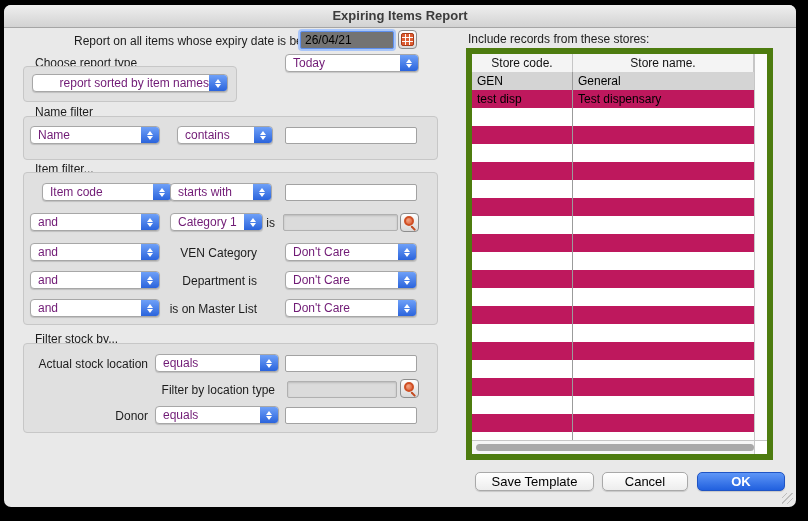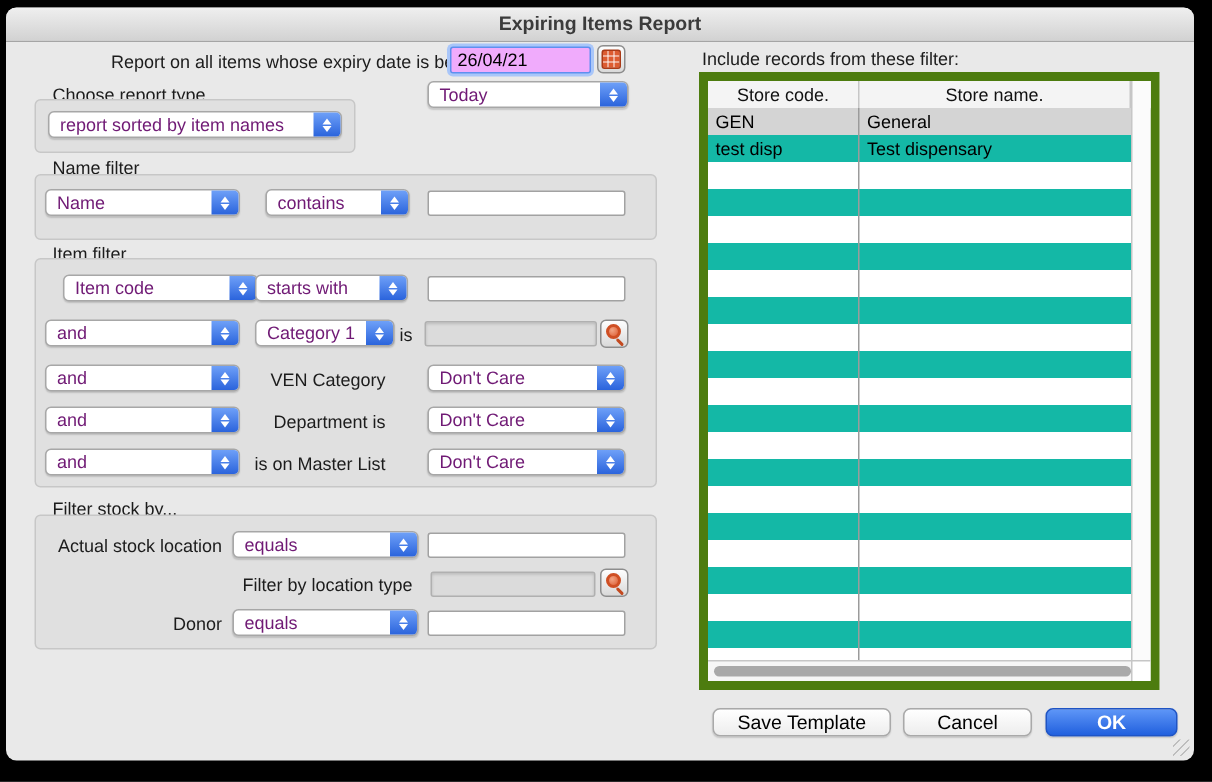--- a/index.html
+++ b/index.html
@@ -16,21 +16,21 @@
   .popup{position:absolute;height:18px;background:#fff;border:1px solid #a7a7a7;border-radius:4px;
          box-sizing:border-box;display:flex;align-items:center;box-shadow:0 1px 1px rgba(0,0,0,.15);cursor:default;}
   .popup .pt{flex:1;font-size:12px;color:#701a75;padding-left:7px;white-space:nowrap;overflow:hidden;}
   .stepper{width:18px;align-self:stretch;border-radius:0 3px 3px 0;
            background:linear-gradient(#6ea0f8,#2b64dc);display:flex;flex-direction:column;
            align-items:center;justify-content:center;gap:1px;}
   .tu{width:0;height:0;border-left:3px solid transparent;border-right:3px solid transparent;border-bottom:4px solid #fff;}
   .td{width:0;height:0;border-left:3px solid transparent;border-right:3px solid transparent;border-top:4px solid #fff;}
   .tin{position:absolute;height:17px;background:#fff;border:1px solid #a2a2a2;border-radius:2px;
        box-sizing:border-box;font:12px "Liberation Sans",sans-serif;padding:0 4px;outline:none;}
-  .date{position:absolute;width:94px;height:18px;background:#f0abfc;border:1px solid #5e90ef;border-radius:2px;
+  .date{position:absolute;width:94px;height:18px;background:#737373;border:1px solid #5e90ef;border-radius:2px;
         box-shadow:0 0 0 2px #a9c6f9;box-sizing:border-box;font:12px "Liberation Sans",sans-serif;padding:0 4px;outline:none;}
   .dis{position:absolute;height:17px;background:#dbdbdb;border:1px solid #b0b0b0;border-radius:2px;
        box-sizing:border-box;box-shadow:inset 0 1px 2px rgba(0,0,0,.15);}
   .icon-btn{position:absolute;width:19px;height:19px;background:linear-gradient(#fefefe,#d9d9d9);
             border:1px solid #8d8d8d;border-radius:4px;box-sizing:border-box;display:flex;
             align-items:center;justify-content:center;padding:0;cursor:pointer;}
   .cal{width:13px;height:13px;border-radius:2px;border:1px solid #a93a17;box-sizing:border-box;
        background-color:#dd5c31;
        background-image:linear-gradient(rgba(255,255,255,.95) 1px,transparent 1px),
                         linear-gradient(90deg,rgba(255,255,255,.95) 1px,transparent 1px);
@@ -46,21 +46,21 @@
   .thead{display:flex;height:18px;background:#f4f4f4;border-bottom:1px solid #b9b9b9;font-size:12px;color:#111;}
   .th{display:flex;align-items:center;justify-content:center;box-sizing:border-box;}
   .th1{width:101px;border-right:1px solid #c6c6c6;}
   .th2{flex:1;border-right:1px solid #c6c6c6;}
   .thcorner{width:13px;background:#fff;}
   .tbody{position:absolute;left:0;top:18px;right:13px;bottom:14px;overflow:hidden;background:#fff;}
   .trow{display:flex;height:18px;font-size:12px;color:#000;}
   .c1{width:101px;box-sizing:border-box;border-right:1px solid #9b9b9b;display:flex;align-items:center;padding-left:5px;}
   .c2{flex:1;display:flex;align-items:center;padding-left:5px;}
   .sel{background:#d4d4d4;}
-  .blue{background:#14b8a6;}
+  .blue{background:#be185d;}
   .white{background:#fff;}
   .vscroll{position:absolute;right:0;top:0;bottom:14px;width:13px;background:#fbfbfb;
            border-left:1px solid #c6c6c6;box-sizing:border-box;}
   .hscroll{position:absolute;left:0;right:13px;bottom:0;height:14px;background:#f6f6f6;
            border-top:1px solid #c6c6c6;box-sizing:border-box;}
   .hthumb{position:absolute;left:4px;top:3px;width:278px;height:7px;border-radius:4px;background:#a9a9a9;}
   .scorner{position:absolute;right:0;bottom:0;width:13px;height:14px;background:#fff;
            border-left:1px solid #c6c6c6;border-top:1px solid #c6c6c6;box-sizing:border-box;}
   
   .btn{position:absolute;height:19px;border-radius:5px;background:linear-gradient(#ffffff,#ededed);
@@ -77,32 +77,32 @@
   <div class="dialog">
     <div class="titlebar">
       <span>Expiring Items Report</span>
     </div>
 
     <div class="lbl r" style="left:70px;top:29px;width:224px;">Report on all items whose expiry date is before</div>
     <input class="date" style="left: 296px; top: 26px;" value="26/04/21">
     <button class="icon-btn" style="left:394px;top:25px;">
       <span class="cal"></span>
     </button>
-    <div class="lbl" style="left:464px;top:27px;">Include records from these filter:</div>
+    <div class="lbl" style="left:464px;top:27px;">Include records from these stores:</div>
 
     <div class="lbl" style="left:31px;top:51px;">Choose report type</div>
     <div class="popup" style="left:281px;top:49px;width:134px;">
       <span class="pt">Today</span>
       <span class="stepper">
           <i class="tu"></i>
           <i class="td"></i>
         </span>
     </div>
     <div class="box" style="left:19px;top:61px;width:214px;height:36px;"></div>
-    <div class="popup" style="left:28px;top:69px;width:196px;">
+    <div class="popup" style="left:28px;top:69px;width:196px;text-align:right;">
       <span class="pt">report sorted by item names</span>
       <span class="stepper">
           <i class="tu"></i>
           <i class="td"></i>
         </span>
     </div>
 
     <div class="lbl" style="left:31px;top:100px;">Name filter</div>
     <div class="box" style="left:19px;top:111px;width:415px;height:44px;"></div>
     <div class="popup" style="left:173px;top:121px;width:96px;">

